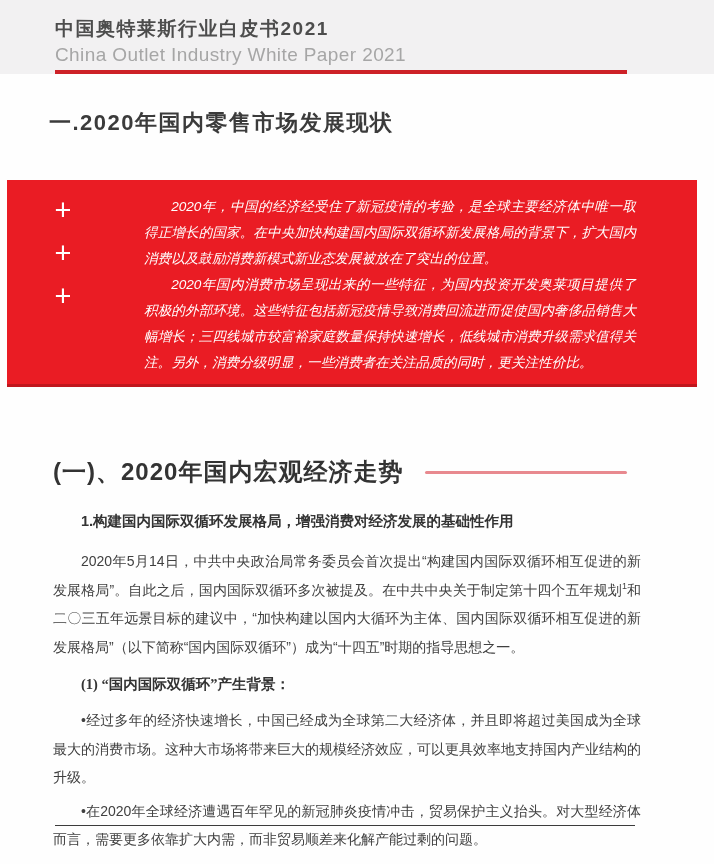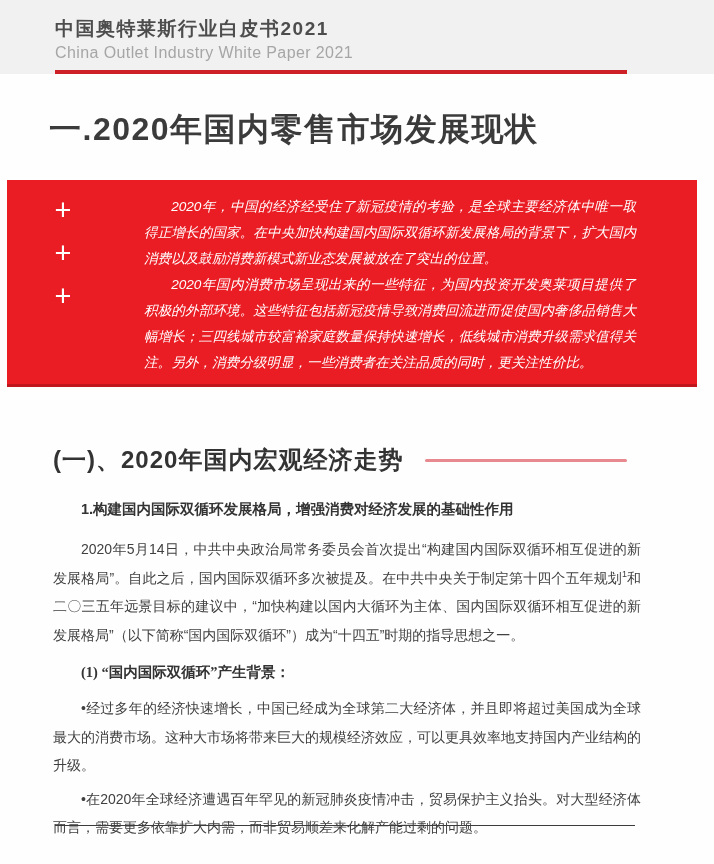--- a/index.html
+++ b/index.html
@@ -3,42 +3,42 @@
 <meta charset="utf-8">
 <style>
   html,body { margin:0; padding:0; background:#ffffff; }
   .page {
     position:relative; width:714px; height:864px; background:#fefefe;
     font-family:"Liberation Sans","DejaVu Sans",sans-serif; overflow:hidden;
   }
   
   .header-band { position:absolute; left:0; top:0; width:714px; height:74px; background:#f2f1f2;padding-left:17px; }
   .h-title { position:absolute; left:55px; top:16px; font-size:19px; font-weight:bold; color:#4d4d4d; letter-spacing:1.5px; }
-  .h-sub   { position:absolute; left:55px; top:44px; font-size:16px; color:#a6a6a6; letter-spacing:0.4px; }
+  .h-sub   { position:absolute; left:55px; top:44px; font-size:19px; color:#a6a6a6; letter-spacing:0.4px; }
   .h-rule  { position:absolute; left:55px; top:70px; width:572px; height:4px; background:#cd2127; }
   
   .main-heading {
     position:absolute; left:49px; top:108px; margin:0;
-    font-size:32px; font-weight:900; color:#3b3b3b; letter-spacing:1.5px;
+    font-size:22px; font-weight:900; color:#3b3b3b; letter-spacing:1.5px;
   }
   
   .banner {
     position:absolute; left:7px; top:180px; width:690px; height:207px;
     background:#ea1c24; border-bottom:3px solid #c0161d; box-sizing:border-box;
   }
   .plus-col { position:absolute; left:44px; top:16px; display:flex; flex-direction:column; gap:14px; }
   .plus { color:#ffffff; font-size:29px; line-height:29px; width:24px; text-align:center; font-weight:400; }
   .banner-text {
     position:absolute; left:137px; top:14px; width:492px;
     color:#ffffff; font-size:13.6px; line-height:26px; text-align:justify;
   }
   .banner-text p { margin:0; text-indent:2em;font-style:italic; }
   
   .content { position:absolute; left:53px; top:444px; width:588px; color:#3f3f3f; }
-  .sec-head-row { display:flex; align-items:center; margin:0 0 24px 0;justify-content:space-between; }
+  .sec-head-row { display:flex; align-items:center; margin:12px 0 24px 0;justify-content:space-between; }
   .sec-heading { margin:0; font-size:24px; font-weight:bold; color:#333333; letter-spacing:1px; white-space:nowrap; }
   .sec-rule { flex:1; height:3px; background:#e8898f; margin-left:22px; margin-right:14px; border-radius:2px; }
   .sub-heading { margin:0 0 16px 28px; font-size:14.5px; font-weight:bold; color:#333333; }
   .body-para { margin:0; font-size:14px; line-height:28.5px; text-align:justify; text-indent:2em; color:#404040; }
   .body-para sup { font-size:9px; line-height:0; }
   .sub1-heading { margin:14px 0 12px 28px; font-size:14.5px; font-weight:bold; color:#333333;font-family:Liberation Serif, serif; }
   .bullet { margin:0 0 5px 0; font-size:14px; line-height:28.5px; text-align:justify; text-indent:2em; color:#404040; }
   
   .fn-rule { position:absolute; left:55px; top:825px; width:580px; height:1px; background:#3c3c3c; }
   .fn-text {

